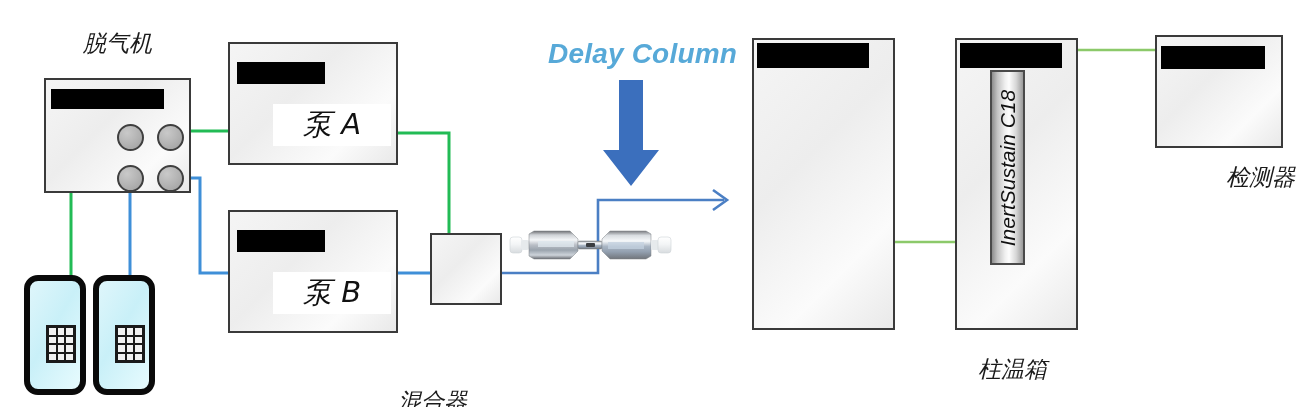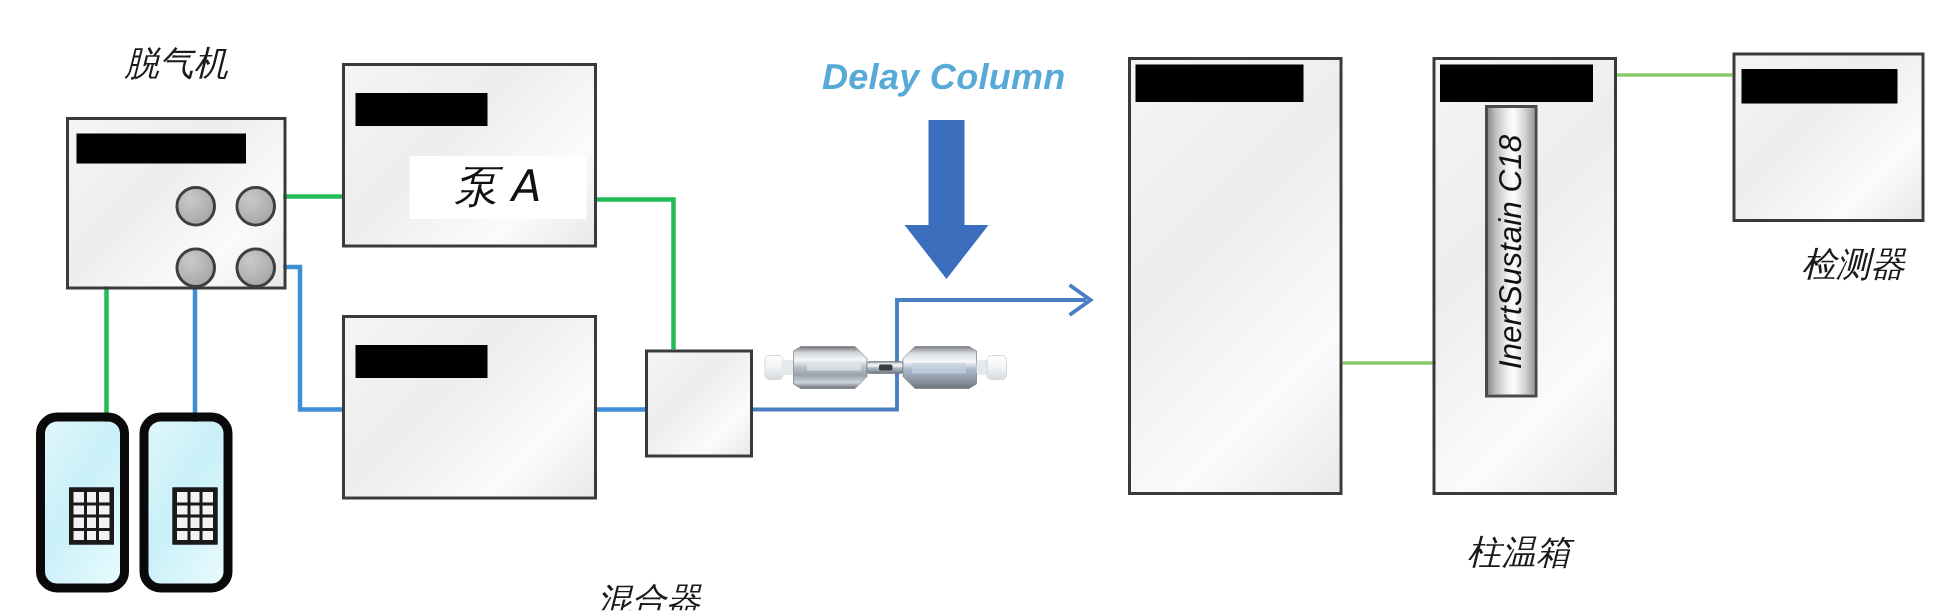--- a/index.html
+++ b/index.html
@@ -25,21 +25,21 @@
   .label {
     position: absolute;
     color: #1a1a1a;
     font-size: 23px;
     line-height: 1;
     white-space: nowrap;
     font-family: "DejaVu Sans", "Liberation Sans", sans-serif;
   }
   .delay-title {
     position: absolute;
-    font-size: 24px;
+    font-size: 28px;
     font-weight: bold;
     white-space: nowrap;
     font-family: "Liberation Sans", "DejaVu Sans", sans-serif;
     letter-spacing: .2px;
   }
   .box {
     position: absolute;
     box-sizing: border-box;
     border: 2px solid #3a3a3a;
     background: linear-gradient(135deg, #f5f5f5 0%, #ededed 40%, #fbfbfb 75%, #e9e9e9 100%);
@@ -178,20 +178,21 @@
     </div>
   </div>
 
   <div class="box" style="left:228px; top:42px; width:170px; height:123px;">
     <div class="screen" style="left:7px; top:18px; width:88px; height:22px;"></div>
     <div class="pumplabel" style="left:43px; top:60px; width:118px; height:42px;">泵 A</div>
   </div>
 
   <div class="box" style="left:228px; top:210px; width:170px; height:123px;">
     <div class="screen" style="left:7px; top:18px; width:88px; height:22px;"></div>
+    <div class="pumplabel" style="left:43px; top:60px; width:118px; height:42px;">泵 B</div>
   </div>
 
   <div class="box" style="left:430px; top:233px; width:72px; height:72px;"></div>
   <div class="label" style="left:398px; top:358px;margin-top:32px;">混合器</div>
 
   <div class="delay-title" style="left:548px; top:38px; color:#57a9d8;">Delay Column</div>
 
   <svg class="svg-layer" viewBox="0 0 1297 407">
     <g>
       <path d="M619,80 L643,80 L643,150 L659,150 L631,186 L603,150 L619,150 Z" fill="#3b6fbd"></path>
@@ -248,15 +249,15 @@
     <div class="screen" style="left:3px; top:3px; width:102px; height:25px;"></div>
     <div class="anacol" style="left:33px; top:30px; width:35px; height:195px;">
       <span>InertSustain C18</span>
     </div>
   </div>
   <div class="label" style="left:978px; top:358px;">柱温箱</div>
 
   <div class="box" style="left:1155px; top:35px; width:128px; height:113px;">
     <div class="screen" style="left:4px; top:9px; width:104px; height:23px;"></div>
   </div>
-  <div class="label" style="left:1201px; top:166px;">检测器</div>
+  <div class="label" style="left:1226px; top:166px;">检测器</div>
 
 </div>
 
 </body></html>

